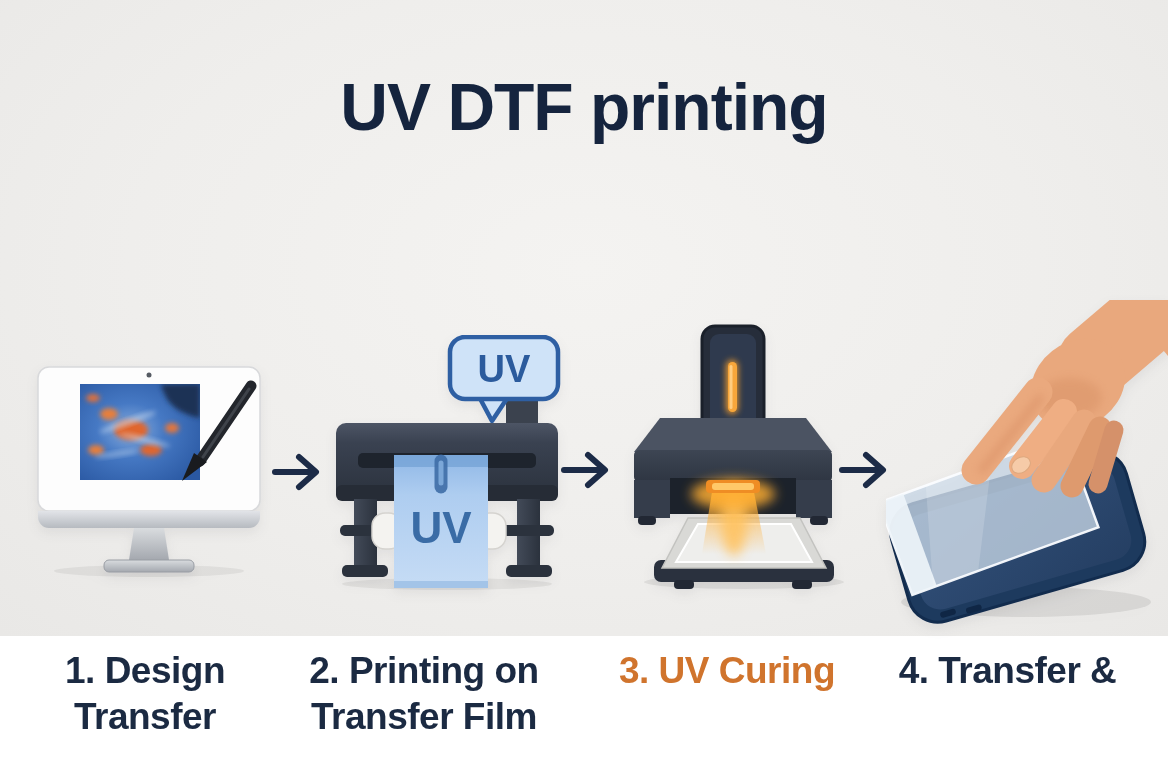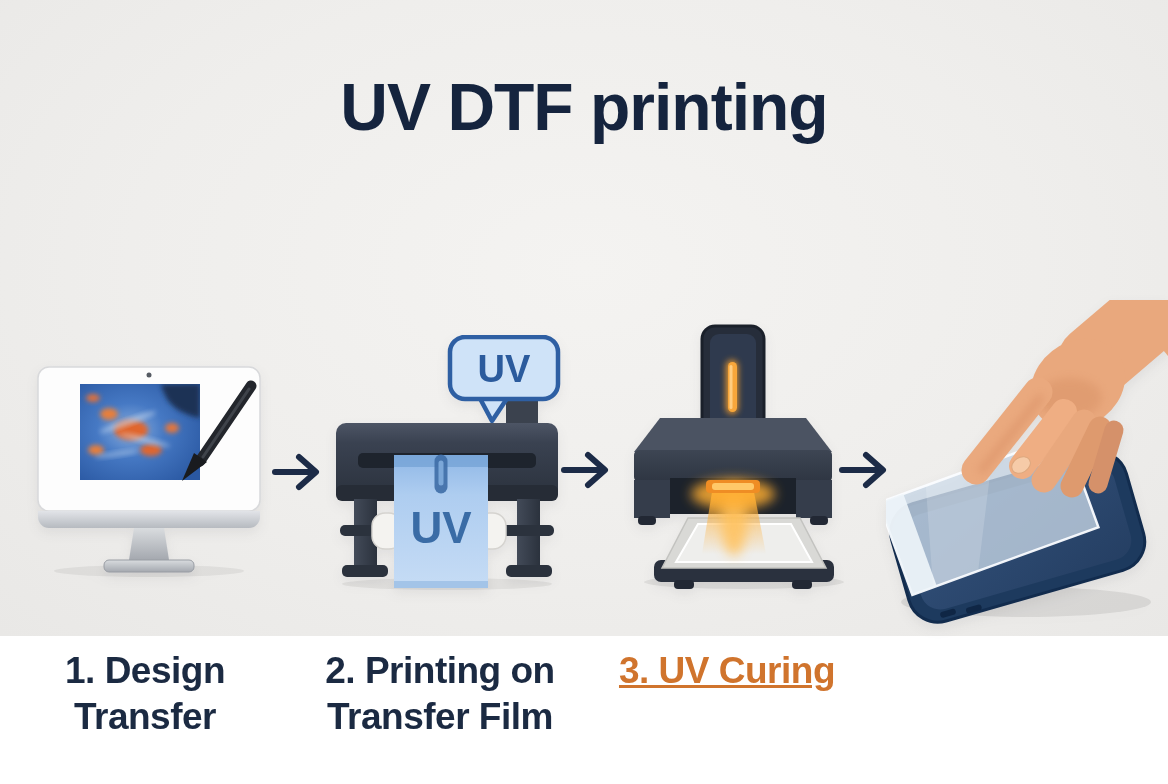--- a/index.html
+++ b/index.html
@@ -20,21 +20,21 @@
   }
   .title span { display: block; }
   .icon, .arrow { position: absolute; text-align: right; }
   .icon svg { filter: drop-shadow(0 5px 6px rgba(40,45,60,0.07)); }
   .label {
     position: absolute; top: 648px; text-align: center;
     color: #1b2a42; font-weight: 700; font-size: 37px;
     line-height: 46px; letter-spacing: -0.5px;
   }
   .label span { display: block; text-align: center; }
-  .label.highlight { color: #d0742d; text-decoration: underline; }
+  .label.highlight { color: #d0742d; }
 </style>
 </head>
 <body>
 
 <div class="canvas">
 
   <h1 class="title">
     <span>UV DTF printing</span>
   </h1>
 
@@ -241,24 +241,25 @@
         <line x1="228" y1="130" x2="212" y2="184" stroke="#d5916a" stroke-width="19" stroke-linecap="round"></line>
         <ellipse cx="135" cy="165" rx="10" ry="7.5" fill="#f6cba8" stroke="#dda87e" stroke-width="1" transform="rotate(-32 135 165)"></ellipse>
       </g>
     </svg>
   </div>
 
   <div class="label" style="left:15px; width:260px">
     <span>1. Design</span>
     <span>Transfer</span>
   </div>
-  <div class="label" style="left:305px; width:270px">
+  <div class="label" style="left:289px; width:270px">
     <span>2. Printing on</span>
     <span>Transfer Film</span>
   </div>
   <div class="label highlight" style="left:602px; width:250px">
     <span>3. UV Curing</span>
     <span></span>
   </div>
   <div class="label" style="left:875px; width:265px">
+    <span>4. Transfer &amp;</span>
   </div>
 
 </div>
 
 </body></html>

